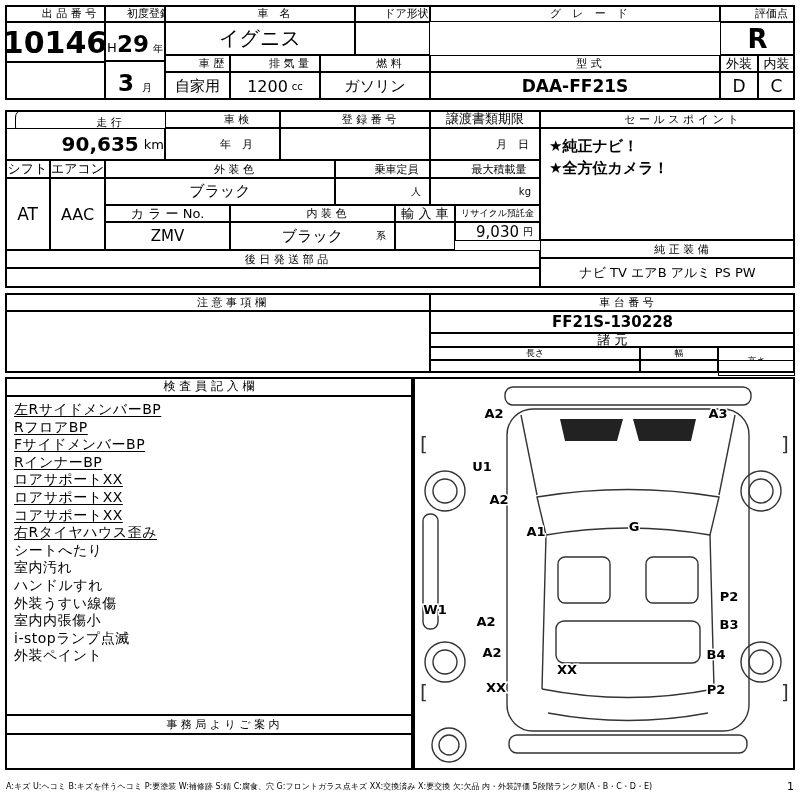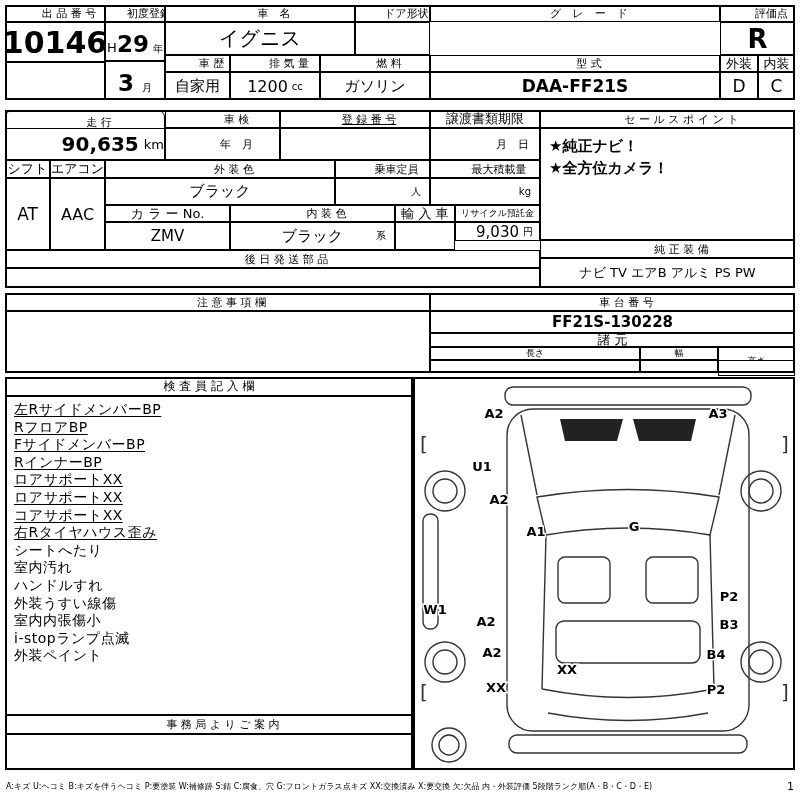--- a/index.html
+++ b/index.html
@@ -83,30 +83,30 @@
     <span style="font-size:16px;">1200</span>
     <span class="unit">cc</span>
   </div>
   <div class="cell" style="left:320px;top:72px;width:110px;height:28px;font-size:15px;">ガソリン</div>
   <div class="cell b" style="left:430px;top:72px;width:290px;height:28px;font-size:17px;">DAA-FF21S</div>
   <div class="cell" style="left:720px;top:72px;width:38px;height:28px;font-size:17px;">D</div>
   <div class="cell" style="left:758px;top:72px;width:37px;height:28px;font-size:17px;">C</div>
 
   <div class="frame" style="left:5px;top:5px;width:790px;height:95px;"></div>
 
-  <div class="cell lbl" style="left:5px;top:110px;width:160px;height:24px;border-radius:7px;">走 行</div>
+  <div class="cell lbl" style="left:15px;top:110px;width:160px;height:24px;border-radius:7px;">走 行</div>
   <div class="cell right" style="left:5px;top:128px;width:160px;height:32px;">
     <span class="b" style="font-size:20px;">90,635</span>
     <span style="font-size:13px;margin-left:5px;">km</span>
   </div>
 
   <div class="cell lbl" style="left:165px;top:110px;width:115px;height:18px;">車 検</div>
   <div class="cell lbl" style="left:165px;top:128px;width:115px;height:32px;">年　月</div>
 
-  <div class="cell lbl" style="left:280px;top:110px;width:150px;height:18px;text-decoration:underline;">登 録 番 号</div>
+  <div class="cell lbl" style="left:280px;top:110px;width:150px;height:18px;">登 録 番 号</div>
   <div class="cell" style="left:280px;top:128px;width:150px;height:32px;"></div>
 
   <div class="cell lbl-s" style="left:430px;top:110px;width:110px;height:18px;">譲渡書類期限</div>
   <div class="cell lbl right" style="left:430px;top:128px;width:110px;height:32px;padding-right:10px;">月　日</div>
 
   <div class="cell lbl" style="left:540px;top:110px;width:255px;height:18px;">セ ー ル ス ポ イ ン ト</div>
   <div class="cell left topalign" style="left:540px;top:128px;width:255px;height:112px;flex-direction:column;align-items:flex-start;padding:6px 8px;" id="sales-points-list">
       <div class="sp-item">★純正ナビ！</div>
       <div class="sp-item">★全方位カメラ！</div>
     </div>

